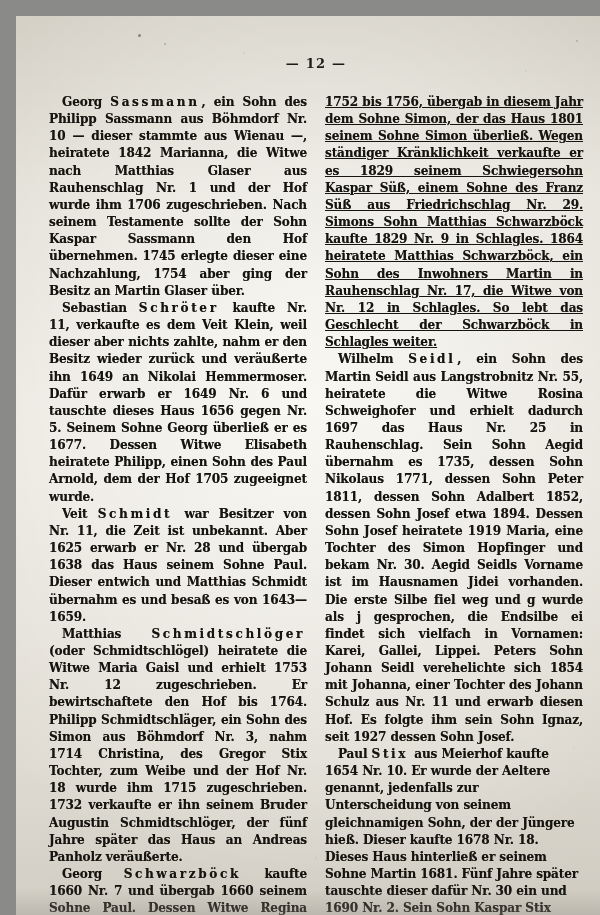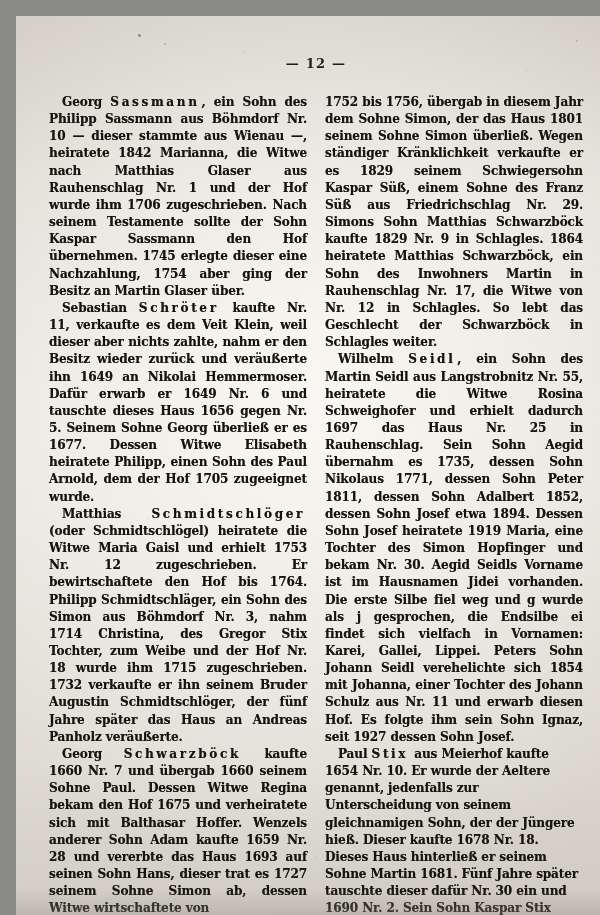--- a/index.html
+++ b/index.html
@@ -91,20 +91,21 @@
     letter-spacing: -0.15px;
     word-spacing: 0.1px;
     text-shadow: 0 0 .55px rgba(22,20,15,.55);
   }
   .fraktur p {
     margin: 0;
     text-indent: 13px;
   }
   .fraktur p.cont {
     text-indent: 0;
+    text-decoration: underline;
   }
   .sp {
     letter-spacing: 2.6px;
     padding-right: 2px;
   }
   .col:last-child .fraktur p:last-child,
   .col .fraktur p.ragged {
     text-align: left;
   }
 </style>
@@ -122,20 +123,21 @@
 
   <div class="columns">
 
     <div class="col">
       <div class="fraktur">
 
         <p><span>Georg </span><span class="sp">Sassmann</span><span>, ein Sohn des Philipp Sassmann aus Böhmdorf Nr. 10 — dieser stammte aus Wienau —, heiratete 1842 Marianna, die Witwe nach Matthias Glaser aus Rauhenschlag Nr. 1 und der Hof wurde ihm 1706 zugeschrieben. Nach seinem Testamente sollte der Sohn Kaspar Sassmann den Hof übernehmen. 1745 erlegte dieser eine Nachzahlung, 1754 aber ging der Besitz an Martin Glaser über.</span></p>
 
         <p><span>Sebastian </span><span class="sp">Schröter</span><span> kaufte Nr. 11, verkaufte es dem Veit Klein, weil dieser aber nichts zahlte, nahm er den Besitz wieder zurück und veräußerte ihn 1649 an Nikolai Hemmermoser. Dafür erwarb er 1649 Nr. 6 und tauschte dieses Haus 1656 gegen Nr. 5. Seinem Sohne Georg überließ er es 1677. Dessen Witwe Elisabeth heiratete Philipp, einen Sohn des Paul Arnold, dem der Hof 1705 zugeeignet wurde.</span></p>
 
+        <p><span>Veit </span><span class="sp">Schmidt</span><span> war Besitzer von Nr. 11, die Zeit ist unbekannt. Aber 1625 erwarb er Nr. 28 und übergab 1638 das Haus seinem Sohne Paul. Dieser entwich und Matthias Schmidt übernahm es und besaß es von 1643—1659.</span></p>
 
         <p><span>Matthias </span><span class="sp">Schmidtschlöger</span><span> (oder Schmidtschlögel) heiratete die Witwe Maria Gaisl und erhielt 1753 Nr. 12 zugeschrieben. Er bewirtschaftete den Hof bis 1764. Philipp Schmidtschläger, ein Sohn des Simon aus Böhmdorf Nr. 3, nahm 1714 Christina, des Gregor Stix Tochter, zum Weibe und der Hof Nr. 18 wurde ihm 1715 zugeschrieben. 1732 verkaufte er ihn seinem Bruder Augustin Schmidtschlöger, der fünf Jahre später das Haus an Andreas Panholz veräußerte.</span></p>
 
         <p><span>Georg </span><span class="sp">Schwarzböck</span><span> kaufte 1660 Nr. 7 und übergab 1660 seinem Sohne Paul. Dessen Witwe Regina bekam den Hof 1675 und verheiratete sich mit Balthasar Hoffer. Wenzels anderer Sohn Adam kaufte 1659 Nr. 28 und vererbte das Haus 1693 auf seinen Sohn Hans, dieser trat es 1727 seinem Sohne Simon ab, dessen Witwe wirtschaftete von</span></p>
 
       </div>
     </div>
 
     <div class="col">
       <div class="fraktur">

